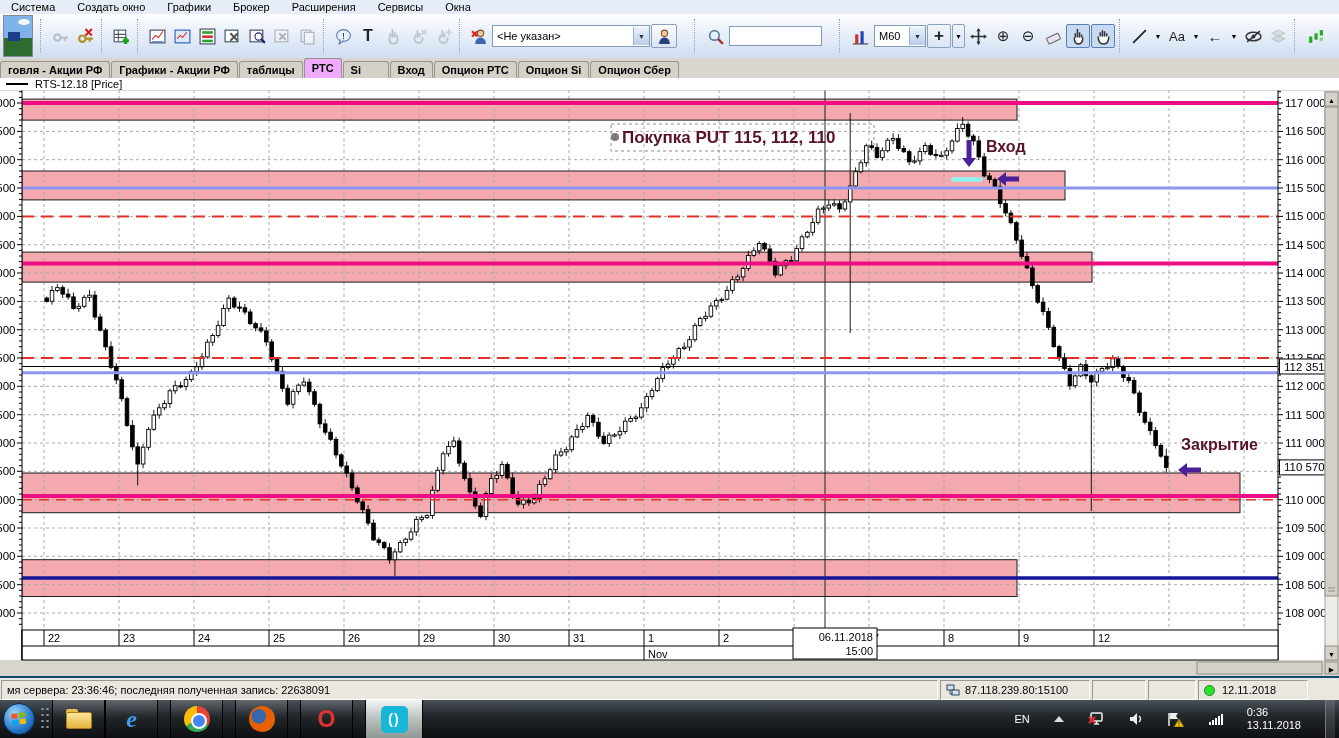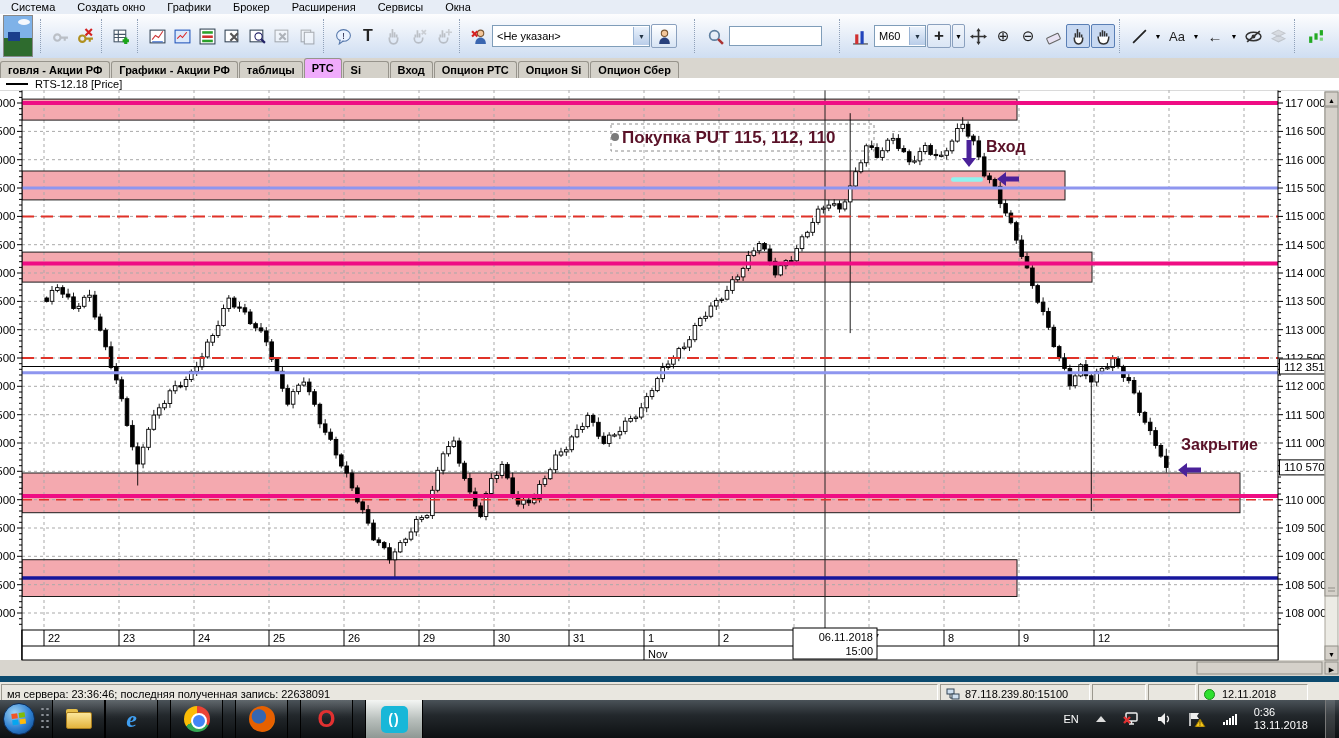--- a/index.html
+++ b/index.html
@@ -35,38 +35,38 @@
   .tab.active{background:#f0abfc;height:19px;line-height:19px;position:relative;z-index:2;}
   
   .legend{position:absolute;left:0;top:78px;width:1148px;height:12px;background:#fff;
           display:flex;align-items:center;font-size:11px;line-height:12px;}
   .legend .dash{width:22px;height:2px;background:#000;margin:0 7px 0 6px;}
   
   #chart-wrap{position:absolute;left:0;top:90px;width:1339px;height:586px;}
   svg text{font-family:"Liberation Sans",sans-serif;}
   
   .sbar{position:absolute;left:0;top:676px;width:1339px;height:24px;background:#e9e7e0;
-        border-top:6px solid #0c4a6e;display:flex;font-size:11px;}
+        border-top:2px solid #0c4a6e;display:flex;font-size:11px;}
   .sec{border:1px solid;border-color:#9b988e #ffffff #ffffff #9b988e;margin:2px 1px;
        display:flex;align-items:center;padding:0 5px;white-space:nowrap;overflow:hidden;}
   .dotgreen{width:9px;height:9px;border-radius:50%;background:#2ee02e;border:1px solid #1a8a1a;margin-right:7px;}
   
   .taskbar{position:absolute;left:0;top:700px;width:1339px;height:38px;
            background:linear-gradient(#4a5258,#23282c 40%,#0d1012);display:flex;align-items:stretch;}
   .startorb{width:38px;display:flex;align-items:center;justify-content:center;}
   .orb{width:30px;height:30px;border-radius:50%;
        background:radial-gradient(circle at 35% 30%,#9fd4f5,#2d7fd0 55%,#0b3e7e);
        display:flex;align-items:center;justify-content:center;border:1px solid #0a2d5c;}
   .grip{width:10px;margin:6px 2px;background:radial-gradient(circle,#8a9096 1px,transparent 1.4px);
         background-size:5px 6px;}
   .tb-app{width:53px;border:1px solid #000;border-top:none;border-bottom:none;
           background:linear-gradient(rgba(255,255,255,.12),rgba(255,255,255,0) 50%);
           display:flex;align-items:center;justify-content:center;padding:0;}
   .tb-app.active{background:linear-gradient(#f4f6f4,#b9c0bd 50%,#8f9894);}
-  .tray{margin-left:auto;display:flex;align-items:center;gap:17px;color:#fff;font-size:11px;padding-right:4px;}
+  .tray{margin-left:auto;display:flex;align-items:center;gap:24px;color:#fff;font-size:11px;padding-right:4px;}
   .clock{line-height:13px;}
   .sigbars{display:flex;align-items:flex-end;gap:1px;}
   .sigbars i{width:2px;background:#fff;display:block;}
   .sliver{width:9px;height:38px;border-left:1px solid #777;background:rgba(255,255,255,.12);}
   .foldr{position:relative;width:26px;height:20px;}
   .foldr .b{position:absolute;left:0;top:0;width:12px;height:6px;background:#e8c04a;border-radius:2px 2px 0 0;}
   .foldr .f{position:absolute;left:0;top:3px;width:26px;height:17px;border-radius:2px;
             background:linear-gradient(#fce79a,#e3b33d);border:1px solid #a87d1e;box-sizing:border-box;}
   .chrome{width:26px;height:26px;border-radius:50%;position:relative;
           background:conic-gradient(#ea4335 0 33%,#34a853 33% 66%,#fbbc05 66% 100%);}

